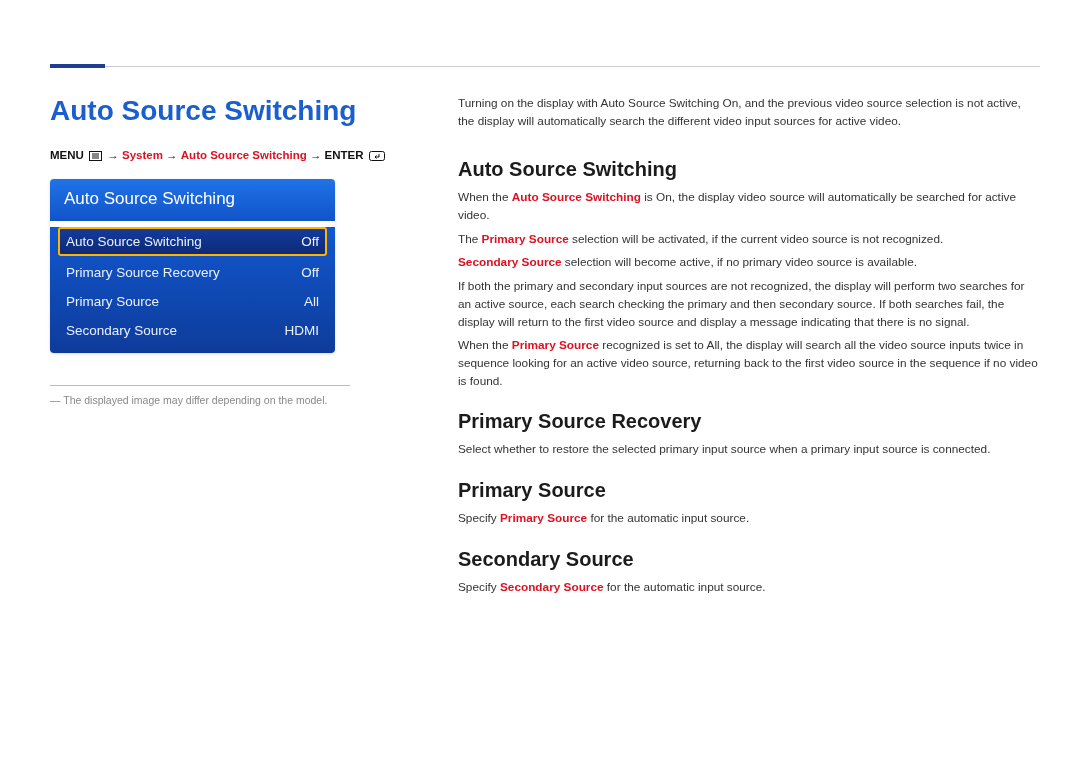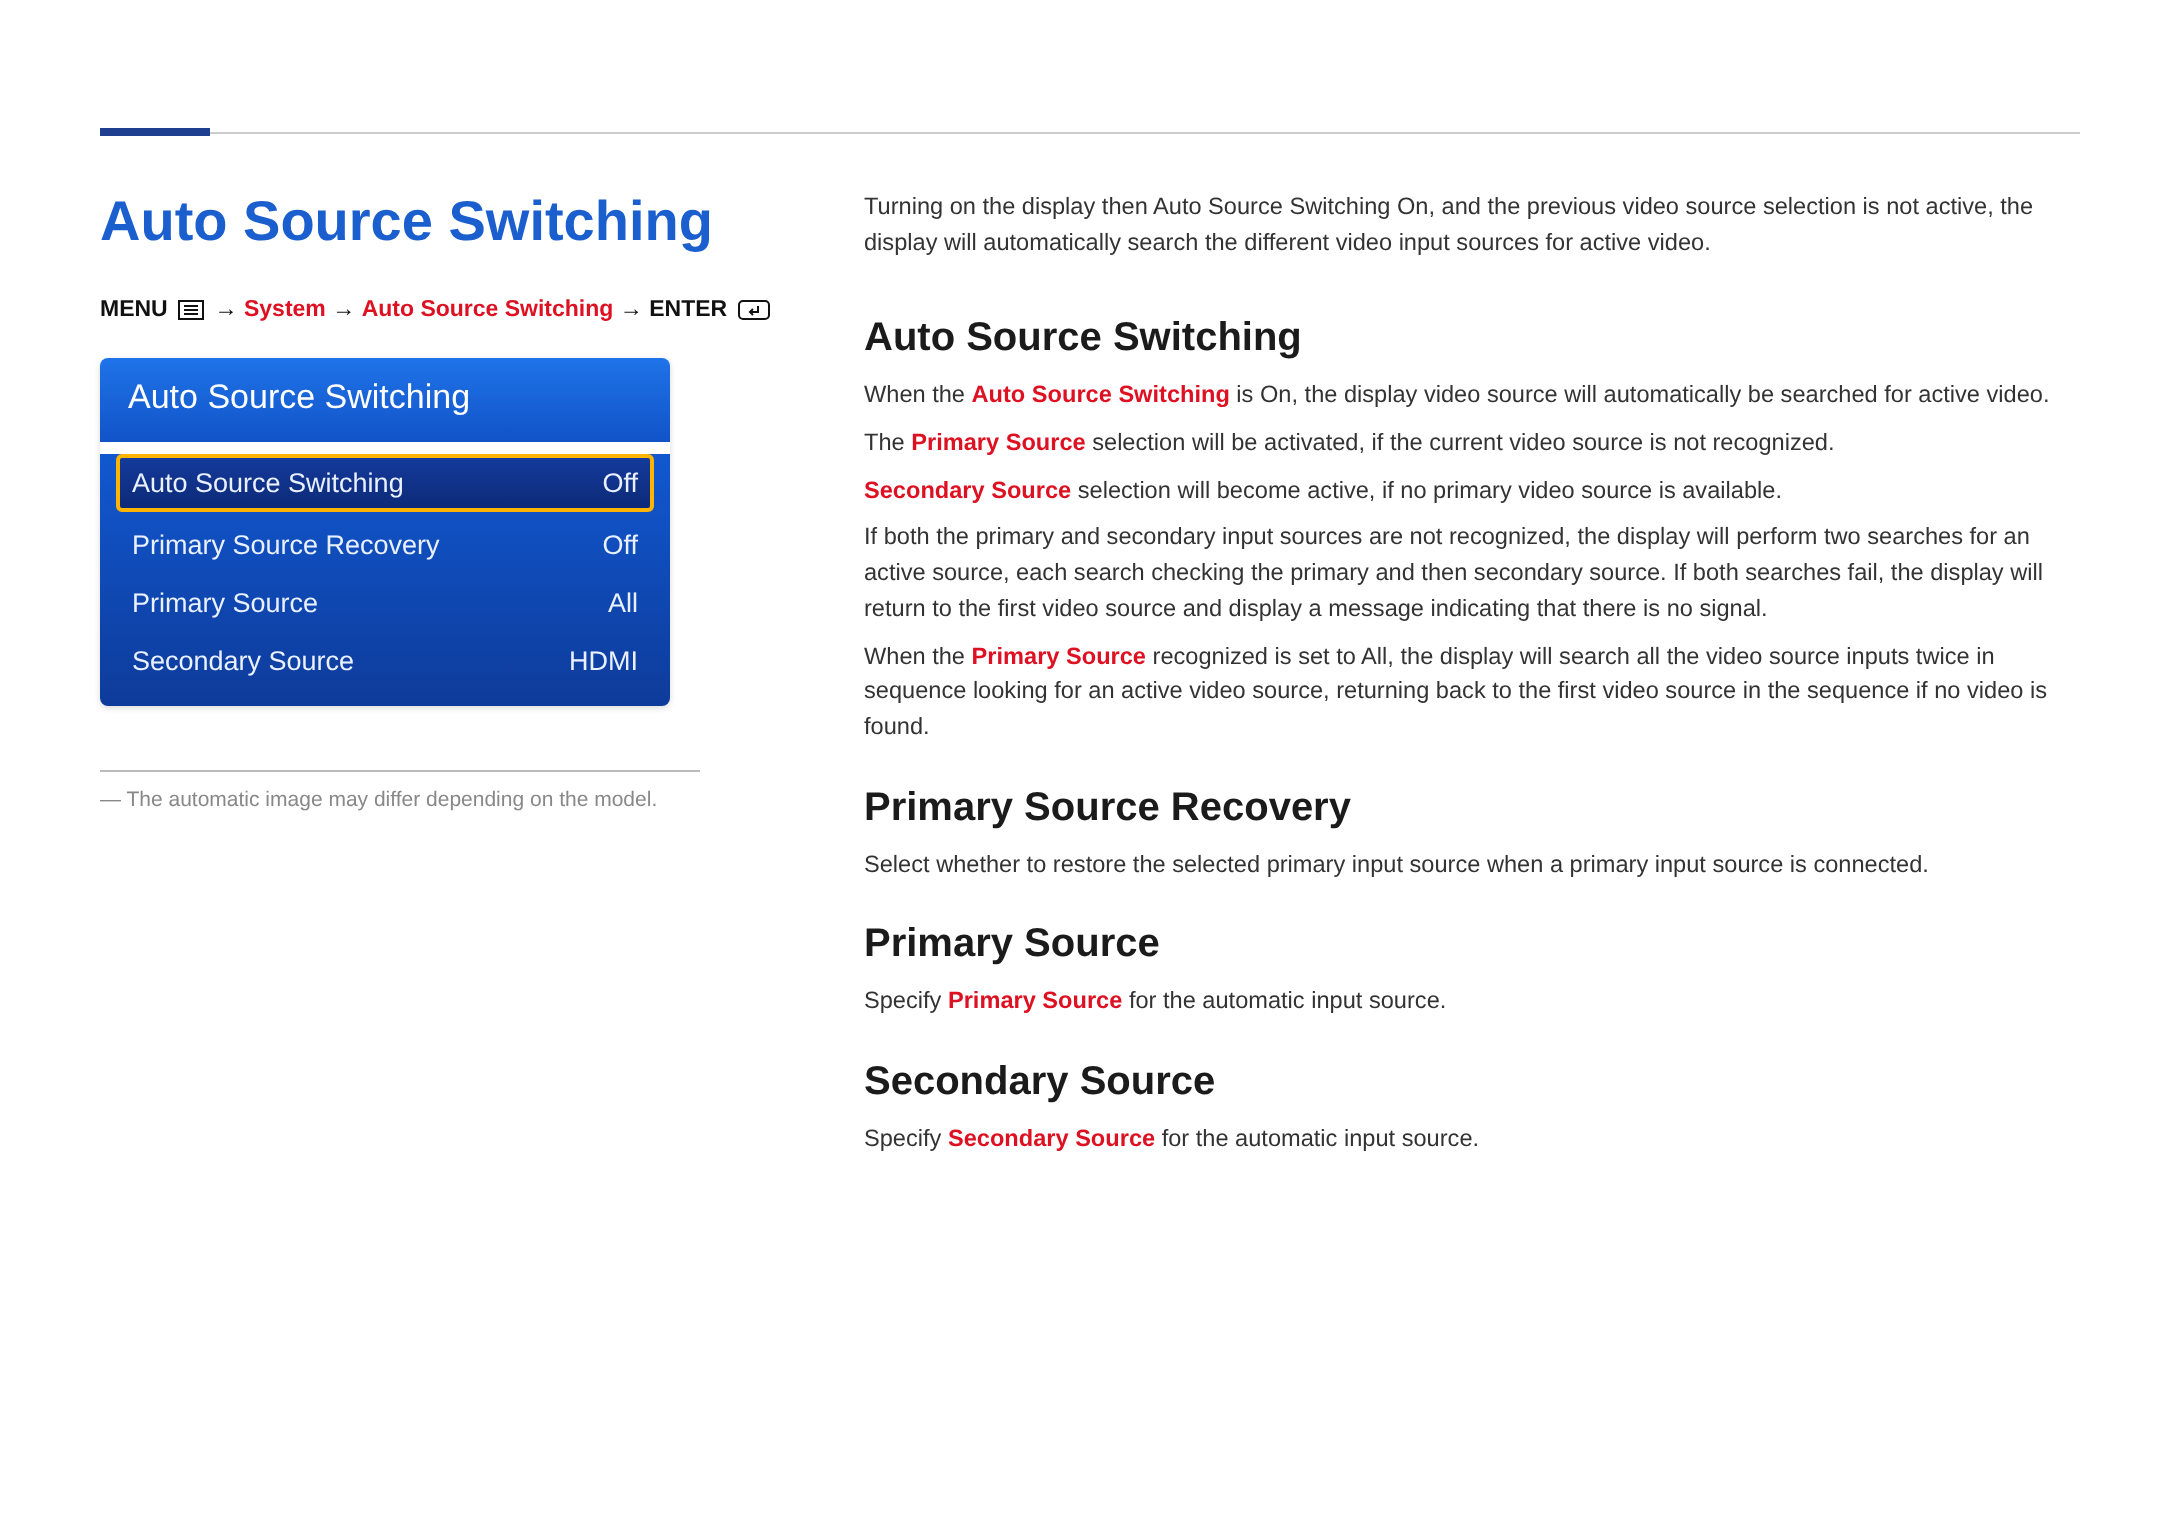--- a/index.html
+++ b/index.html
@@ -26,21 +26,21 @@
     width: 55px;
     height: 4px;
     background: #1e3f8f;
   }
   .page {
     position: absolute;
     top: 95px;
     left: 50px;
     right: 40px;
     display: flex;
-    gap: 42px;
+    gap: 68px;
   }
   .left-col { width: 340px; flex-shrink: 0; }
   .right-col { flex: 1; }
   .page-title {
     color: #1b5fcf;
     font-size: 28px;
     font-weight: 700;
     margin-bottom: 22px;
   }
   .breadcrumb {
@@ -174,26 +174,26 @@
           <span class="val">All</span>
         </div>
         <div class="osd-row">
           <span>Secondary Source</span>
           <span class="val">HDMI</span>
         </div>
       </div>
     </div>
 
     <hr>
-    <div class="disclaimer">The automatic image may differ depending on the model.</div>
+    <div class="disclaimer">The displayed image may differ depending on the model.</div>
   </div>
 
   <div class="right-col">
     <p>
-      <span>Turning on the display then </span><span class="bold">Auto Source Switching On</span><span>, and the previous video source selection is not active, the display will automatically search the different video input sources for active video.</span>
+      <span>Turning on the display with </span><span class="bold">Auto Source Switching On</span><span>, and the previous video source selection is not active, the display will automatically search the different video input sources for active video.</span>
     </p>
 
     <h2 class="first">Auto Source Switching</h2>
     <p>
       <span>When the </span><span class="red">Auto Source Switching</span><span> is </span><span class="bold">On</span><span>, the display video source will automatically be searched for active video.</span>
     </p>
     <p>
       <span>The </span><span class="red">Primary Source</span><span> selection will be activated, if the current video source is not recognized.</span>
     </p>
     <p>

